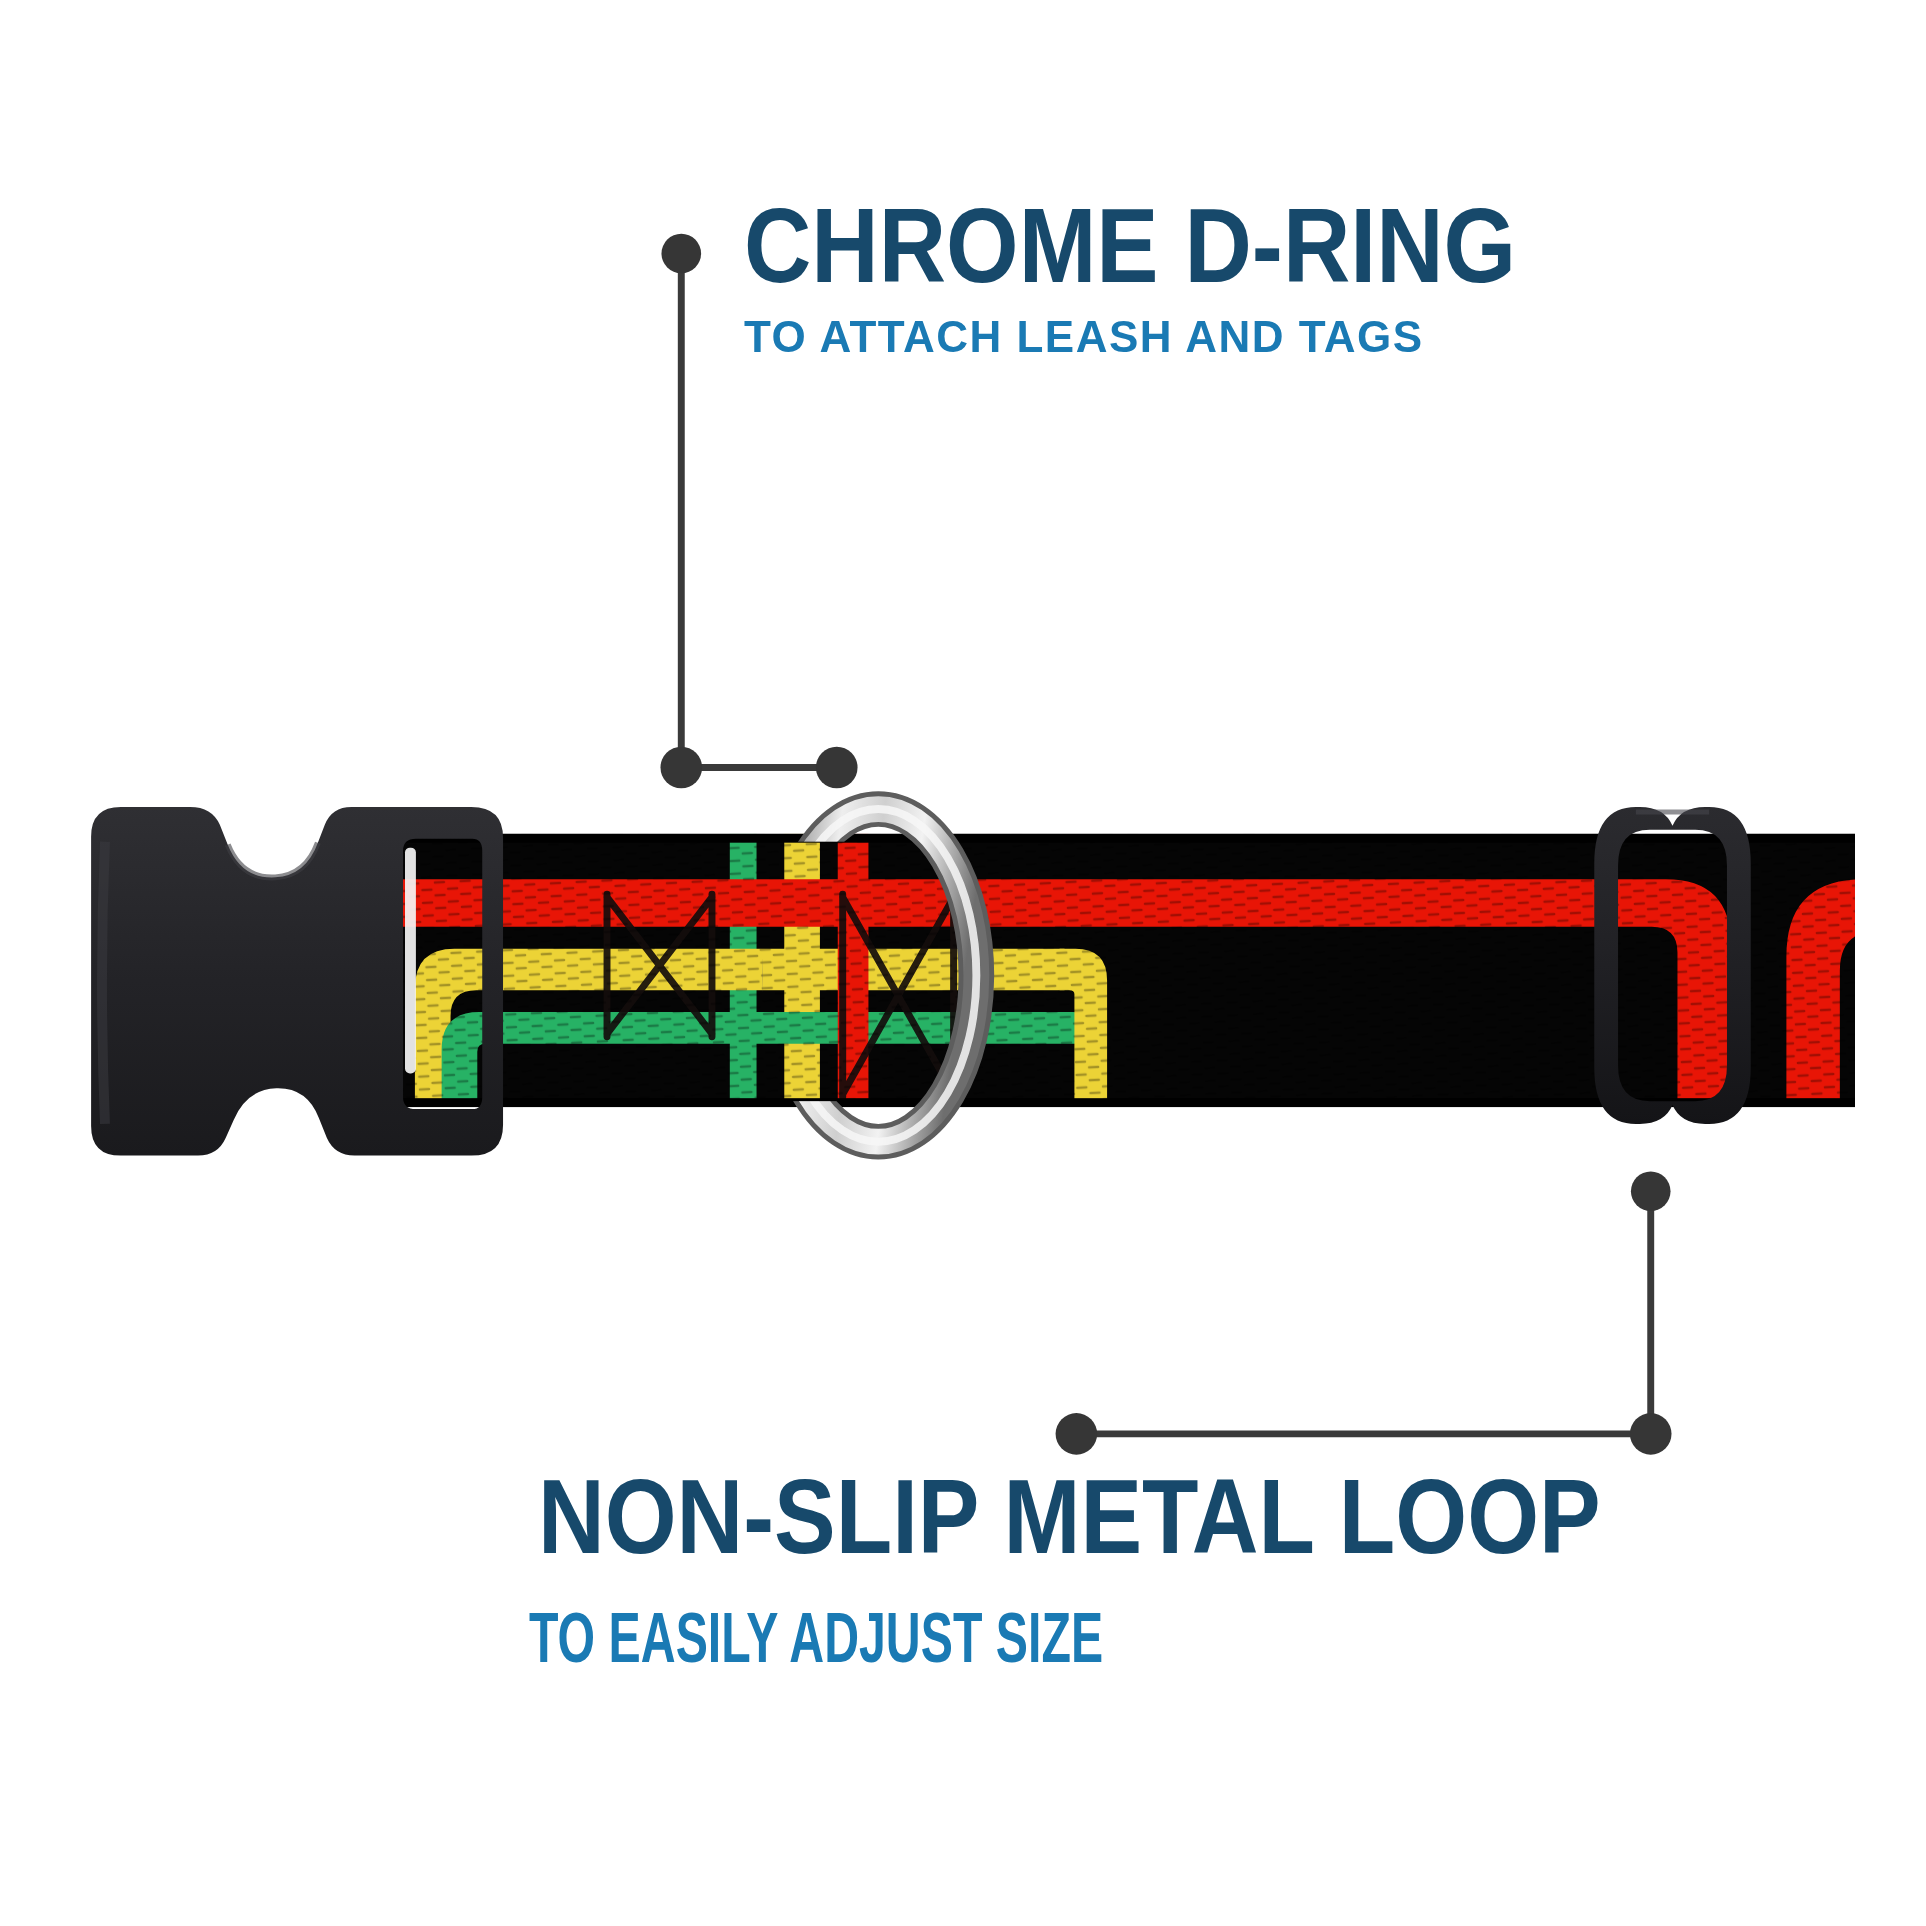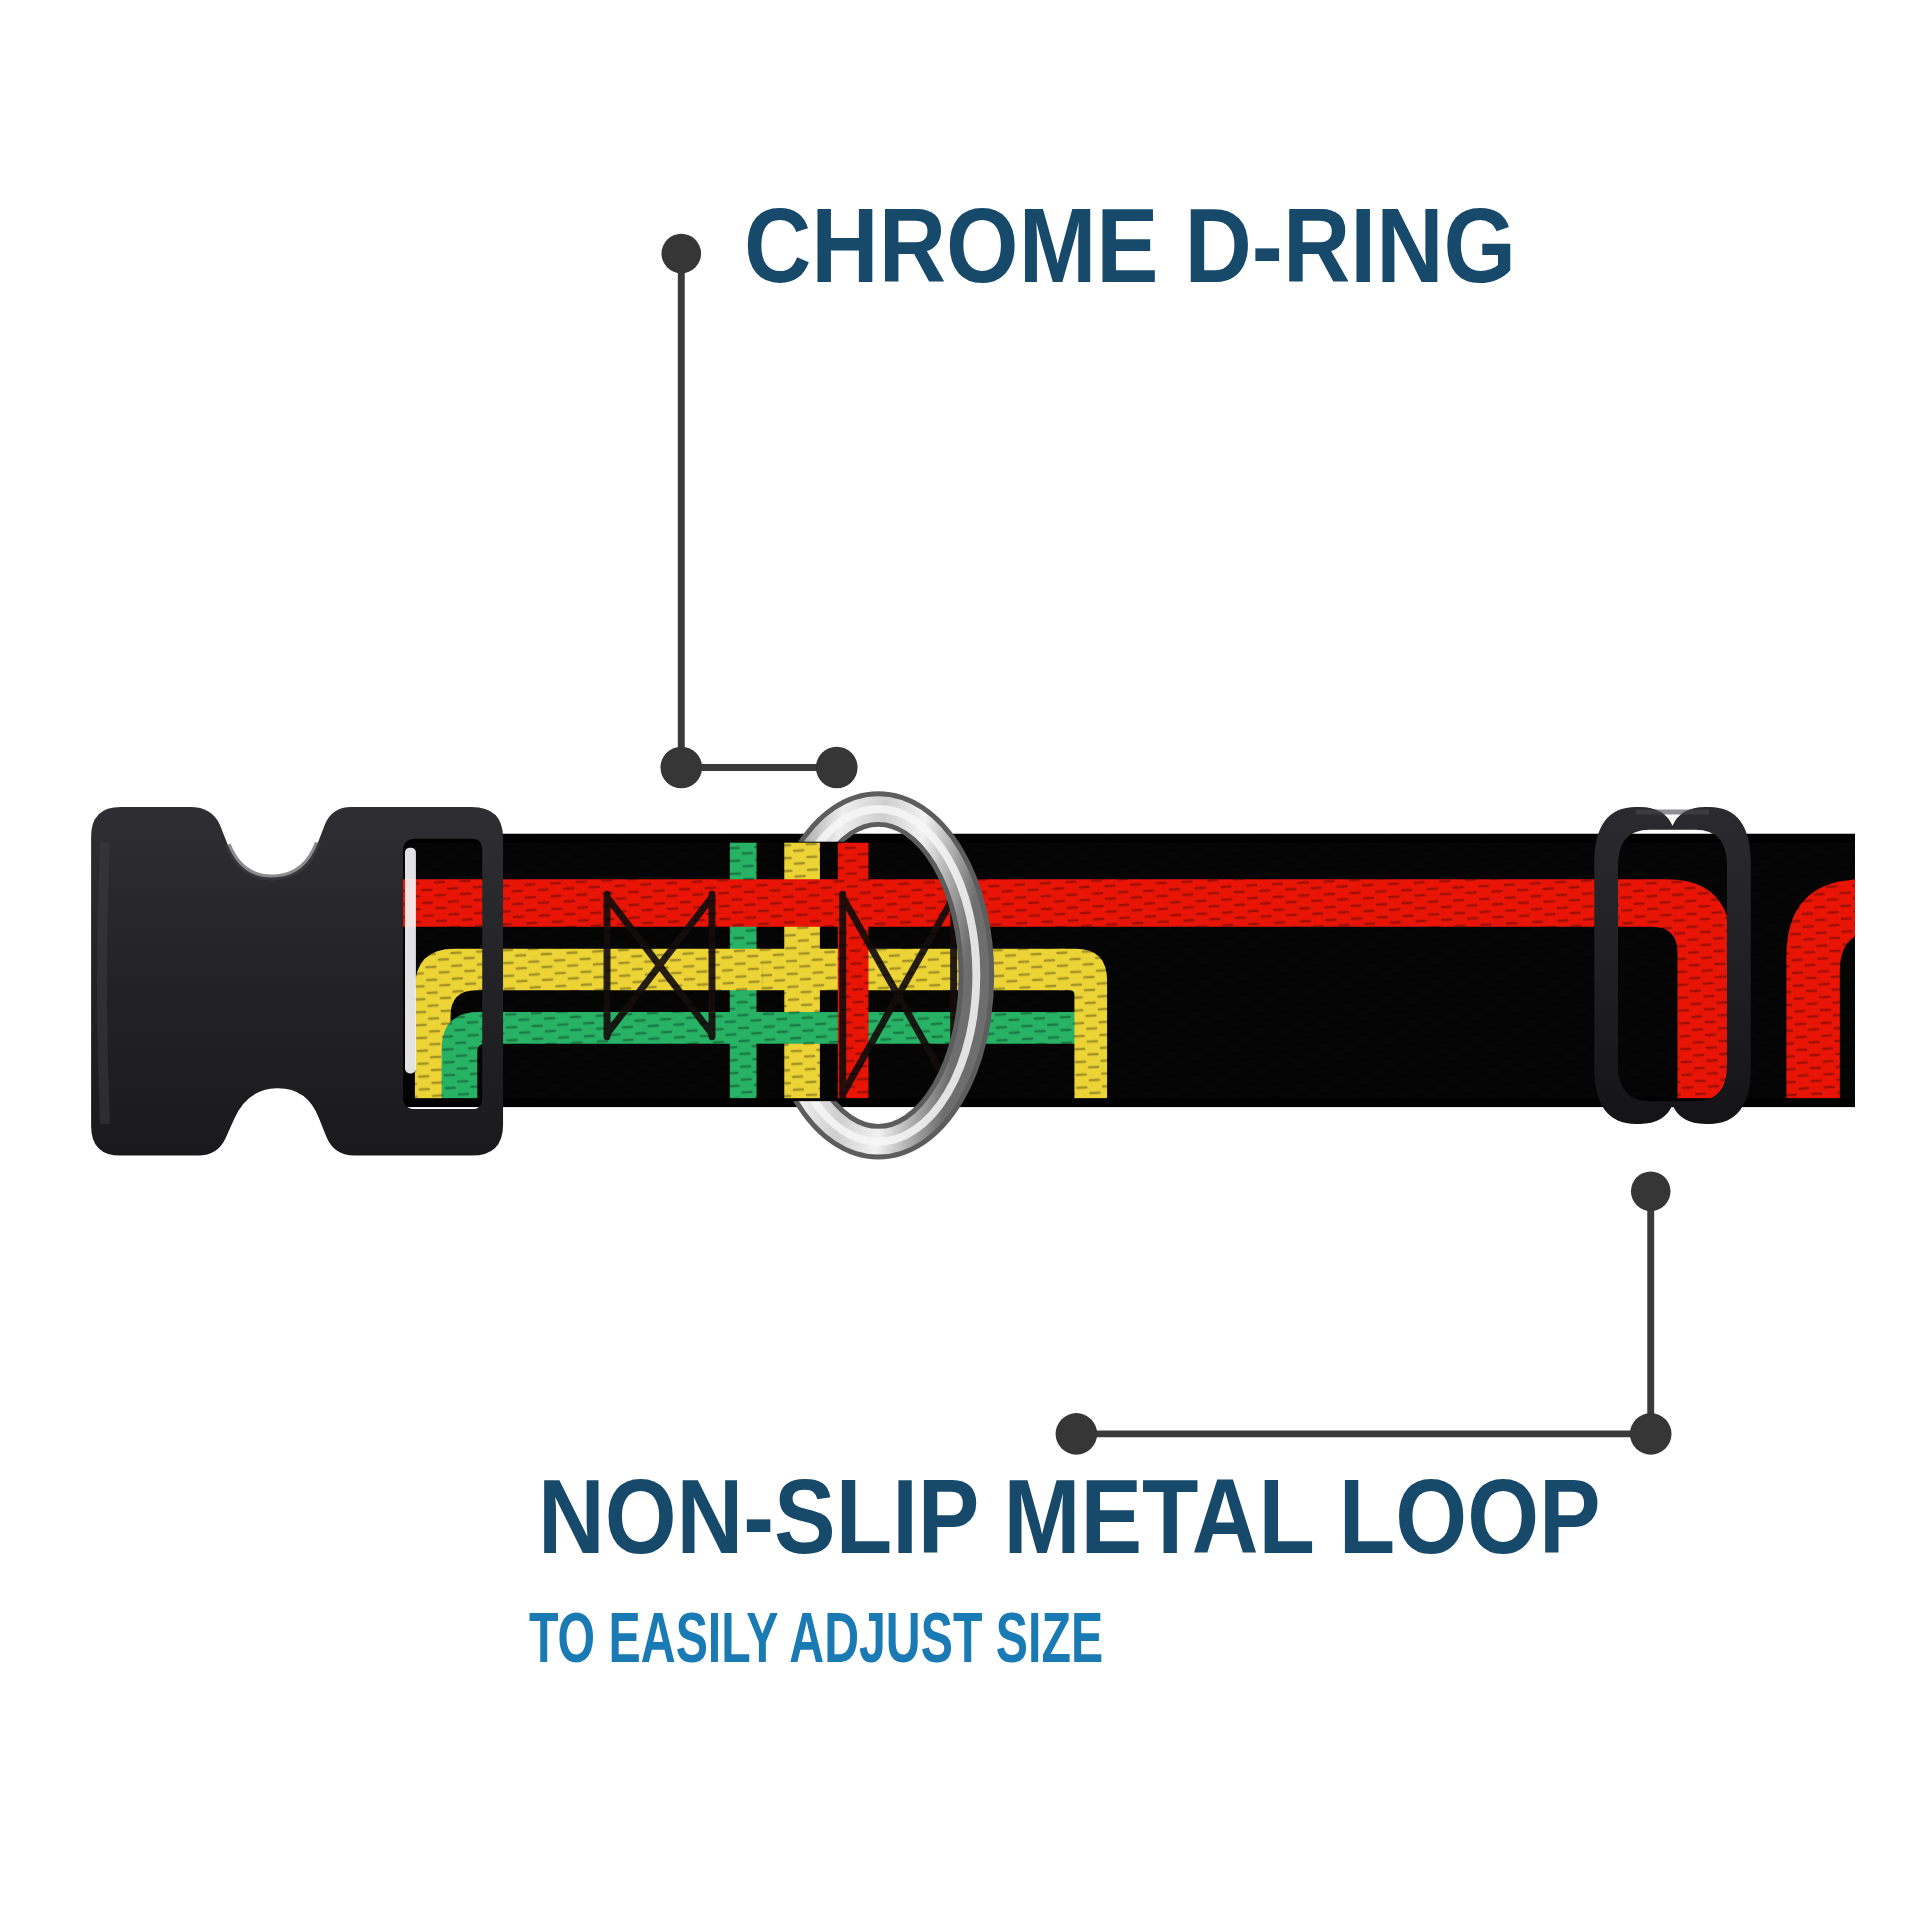--- a/index.html
+++ b/index.html
@@ -127,19 +127,20 @@
       <line class="pointer-line" x1="1667" y1="1208" x2="1667" y2="1448"></line>
       <line class="pointer-line" x1="1087" y1="1448" x2="1667" y2="1448"></line>
       <circle class="pointer-dot" cx="1667" cy="1203" r="20"></circle>
       <circle class="pointer-dot" cx="1667" cy="1448" r="21"></circle>
       <circle class="pointer-dot" cx="1087" cy="1448" r="21"></circle>
     </g>
   </svg>
 
   <div class="label callout-title title-top">CHROME D-RING</div>
 
+  <div class="label callout-subtitle subtitle-top">TO ATTACH LEASH AND TAGS</div>
 
   <div class="label callout-title title-bottom">NON-SLIP METAL LOOP</div>
 
   <div class="label callout-subtitle subtitle-bottom">TO EASILY ADJUST SIZE</div>
 
 </div>
 
 
 </body></html>

